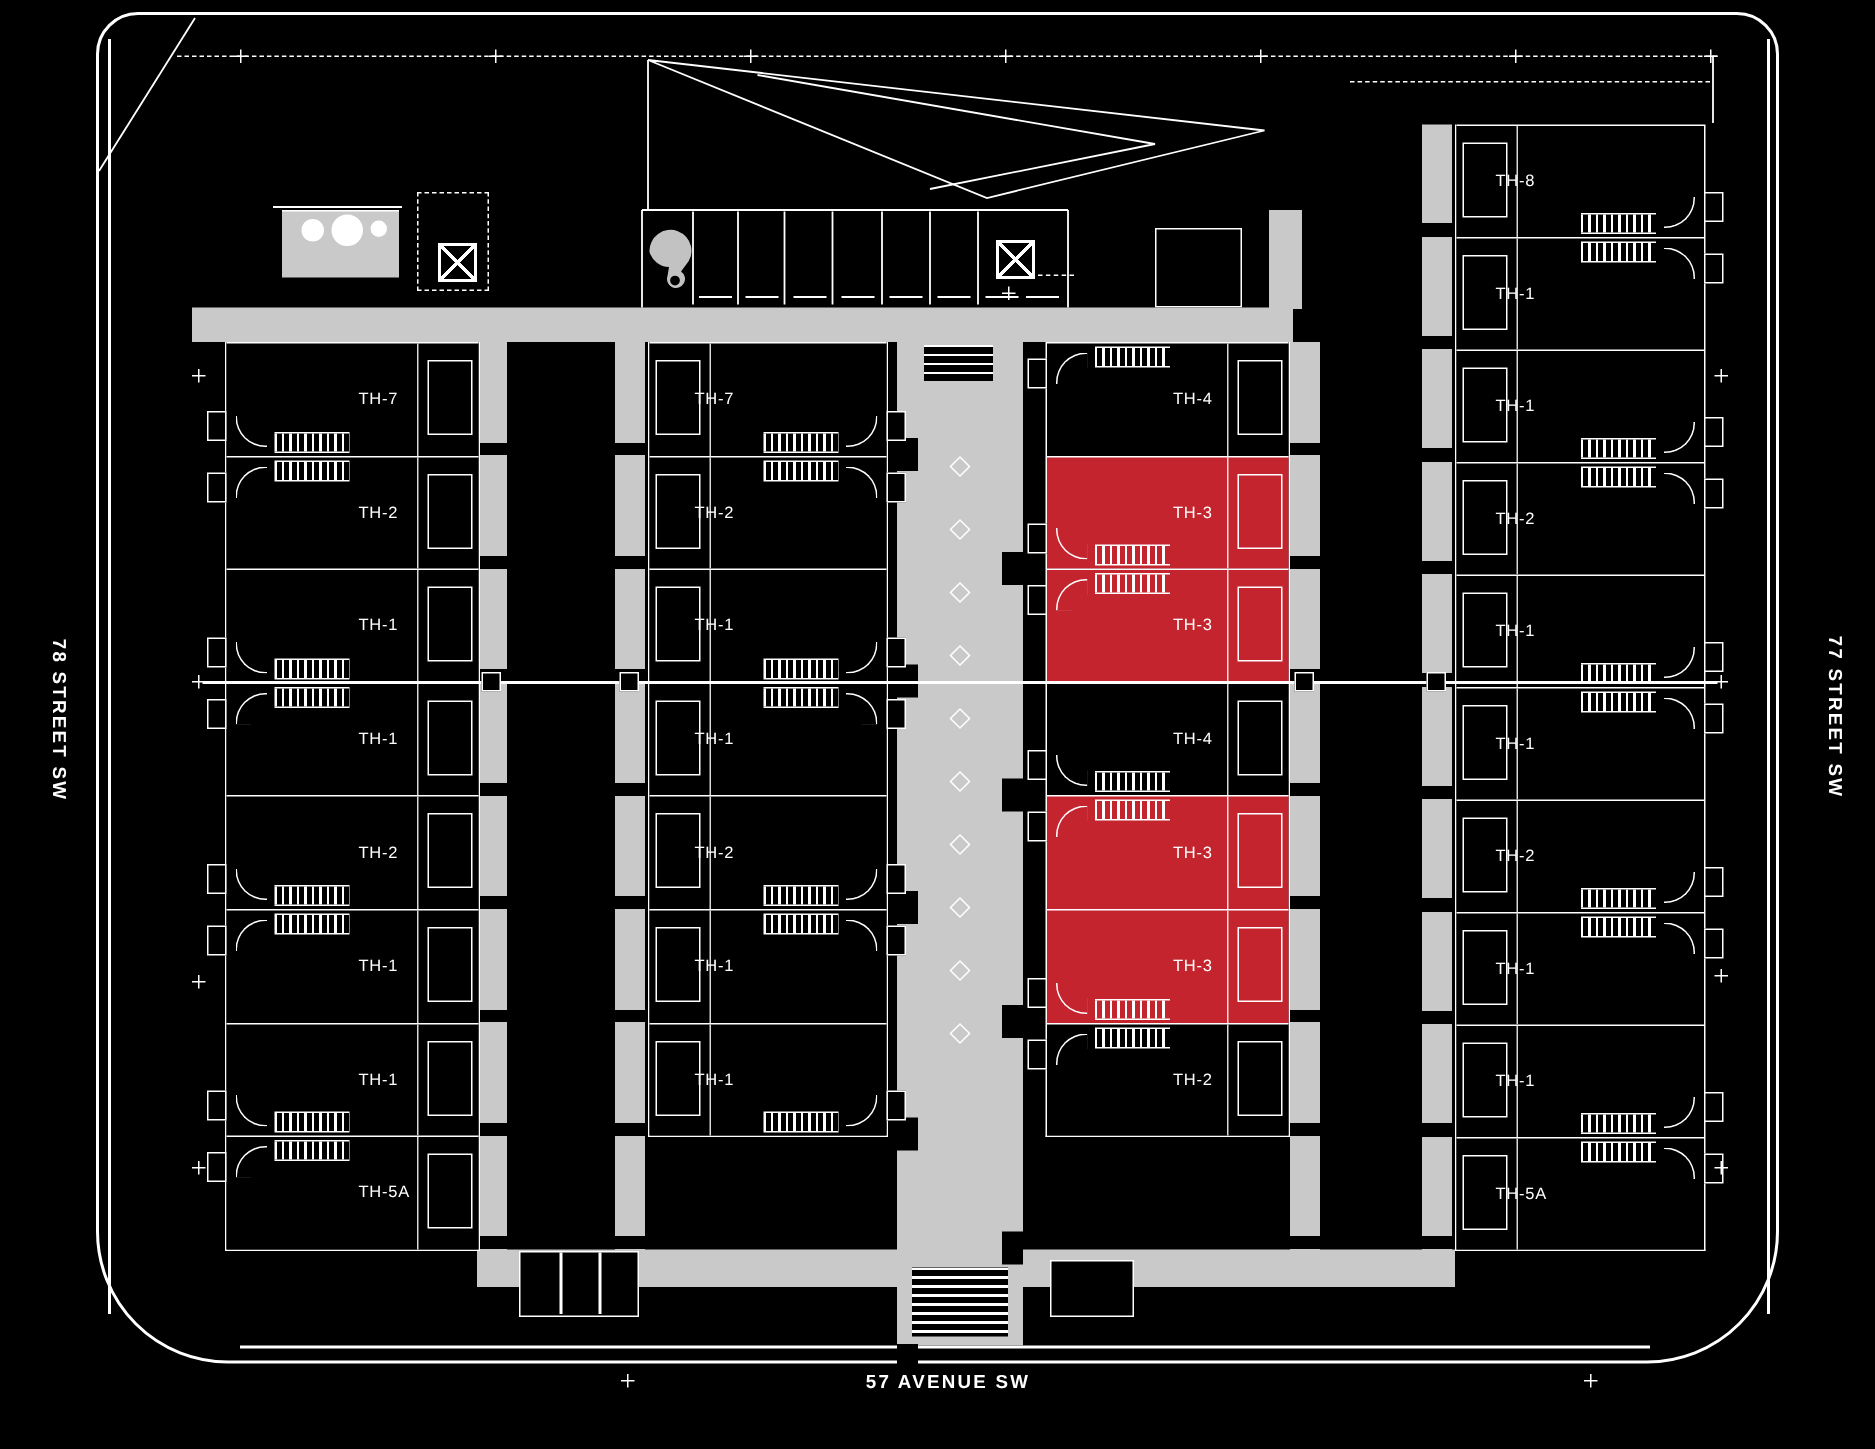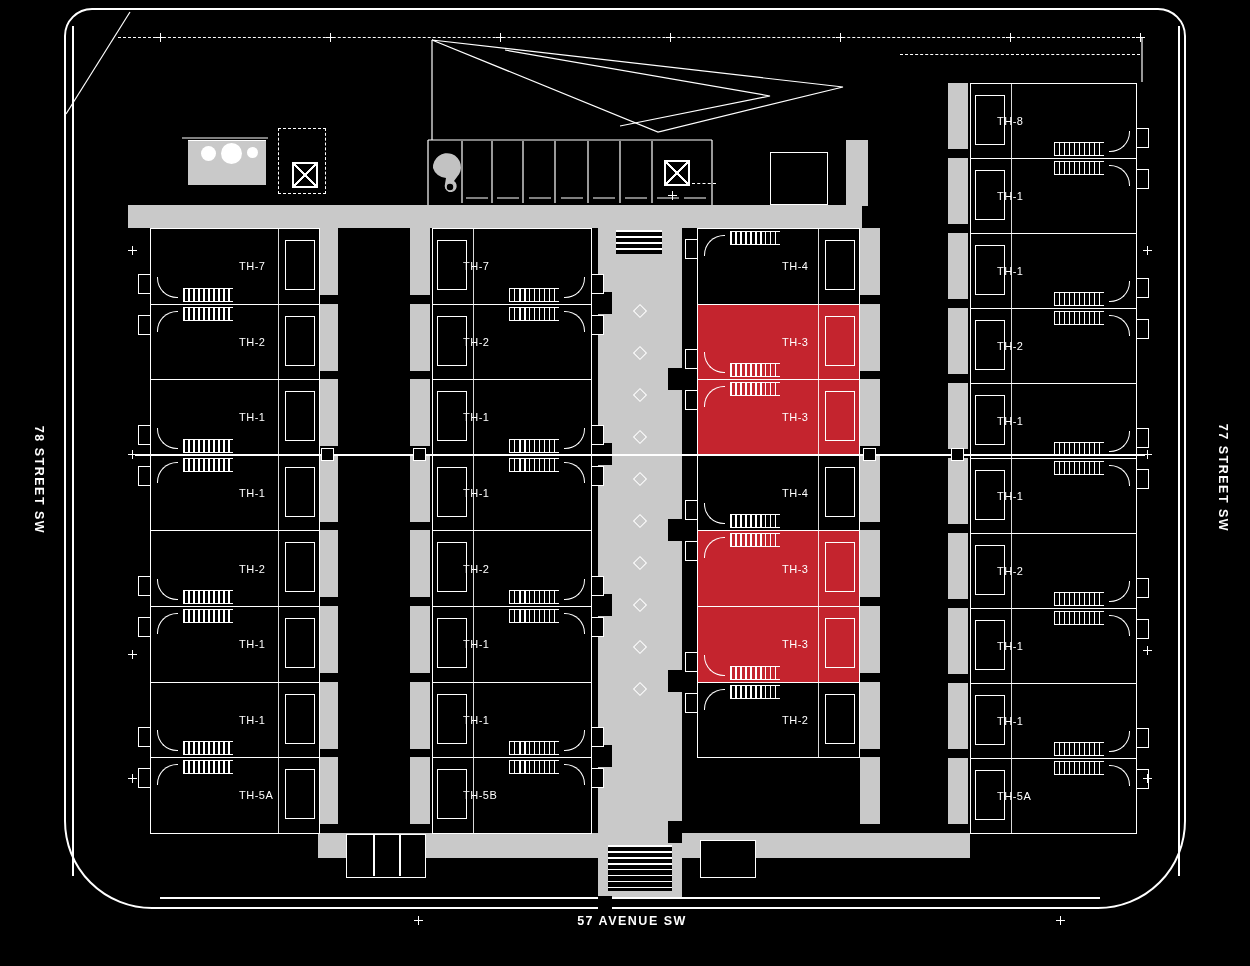--- a/index.html
+++ b/index.html
@@ -261,28 +261,20 @@
 
       <div class="cell base">
         <span class="label">TH-1</span>
         <div class="garage"></div>
         <div class="vline"></div>
         <div class="hatch"></div>
         <div class="arc"></div>
         <div class="porch"></div>
       </div>
 
-      <div class="cell alt">
-        <span class="label">TH-5B</span>
-        <div class="garage"></div>
-        <div class="vline"></div>
-        <div class="hatch"></div>
-        <div class="arc"></div>
-        <div class="porch"></div>
-      </div>
     </div>
   <div id="colC" class="col col-c">
 
 
       <div class="cell alt">
         <span class="label">TH-4</span>
         <div class="garage"></div>
         <div class="vline"></div>
         <div class="hatch"></div>
         <div class="arc"></div>

